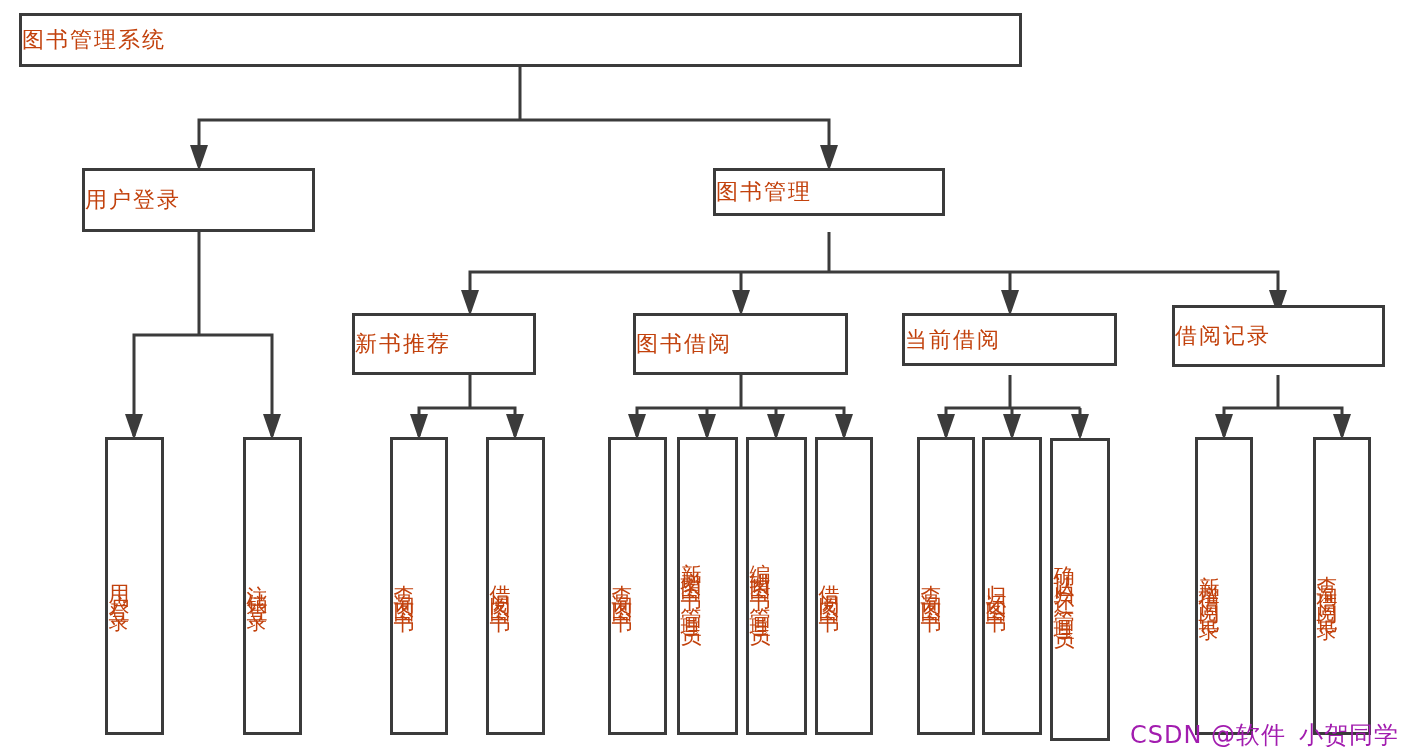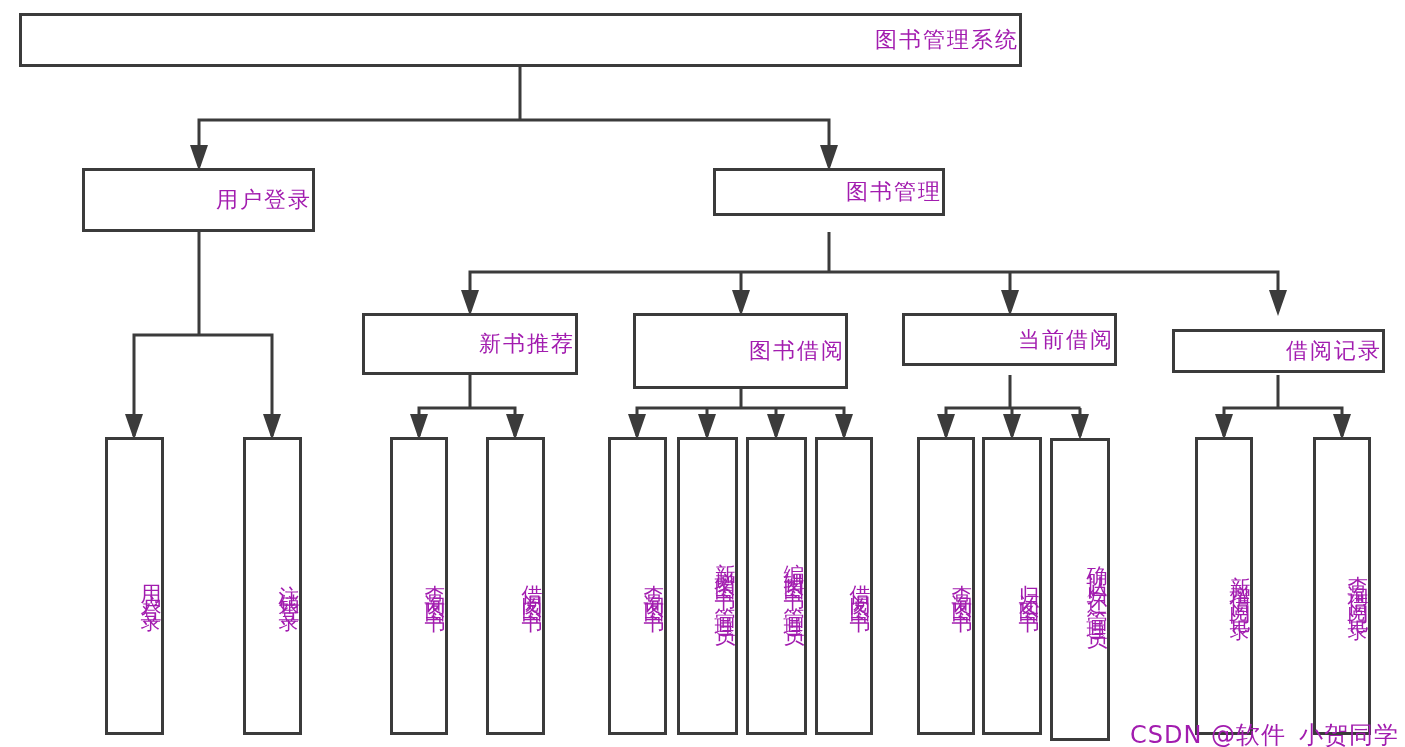--- a/index.html
+++ b/index.html
@@ -5,22 +5,22 @@
   * { margin:0; padding:0; box-sizing:border-box; }
   html,body { background:#ffffff; }
   body { font-family:"DejaVu Sans","Liberation Sans",sans-serif; }
   .stage {
     position:relative; width:1405px; height:747px;
     background:#ffffff; overflow:hidden;
   }
   .wires { position:absolute; left:0; top:0; width:1405px; height:747px; }
   .node {
     position:absolute; background:#ffffff; border:3px solid #3b3b3b;
-    display:flex; align-items:center; justify-content:flex-end;
-    color:#a21caf; z-index:2;
+    display:flex; align-items:center; justify-content:flex-start;
+    color:#c2410c; z-index:2;
   }
   .node.h .lbl { font-size:22px; letter-spacing:2px; white-space:nowrap; }
   .node.v .lbl {
     writing-mode:vertical-lr; text-orientation:mixed;
     font-size:21px; line-height:1; letter-spacing:9px;
   }
   .watermark {
     position:absolute; right:6px; top:719px; z-index:3;
     font-size:24px; color:#a21caf; letter-spacing:1px; white-space:nowrap;
   }
@@ -81,30 +81,30 @@
     <span class="lbl">图书管理系统</span>
   </div>
 
   <div class="node h" style="left:82px; top:168px; width:233px; height:64px">
     <span class="lbl">用户登录</span>
   </div>
   <div class="node h" style="left:713px; top:168px; width:232px; height:48px">
     <span class="lbl">图书管理</span>
   </div>
 
-  <div class="node h" style="left:362px; top:313px; width:216px; height:62px">
+  <div class="node h" style="left:352px; top:313px; width:184px; height:62px">
     <span class="lbl">新书推荐</span>
   </div>
-  <div class="node h" style="left:633px; top:313px; width:215px; height:76px">
+  <div class="node h" style="left:633px; top:313px; width:215px; height:62px">
     <span class="lbl">图书借阅</span>
   </div>
   <div class="node h" style="left:902px; top:313px; width:215px; height:53px">
     <span class="lbl">当前借阅</span>
   </div>
-  <div class="node h" style="left:1172px; top:329px; width:213px; height:44px">
+  <div class="node h" style="left:1172px; top:305px; width:213px; height:62px">
     <span class="lbl">借阅记录</span>
   </div>
 
   <div class="node v" style="left:105px; top:437px; width:59px; height:298px">
     <span class="lbl">用户登录</span>
   </div>
   <div class="node v" style="left:243px; top:437px; width:59px; height:298px">
     <span class="lbl">注销登录</span>
   </div>
 

